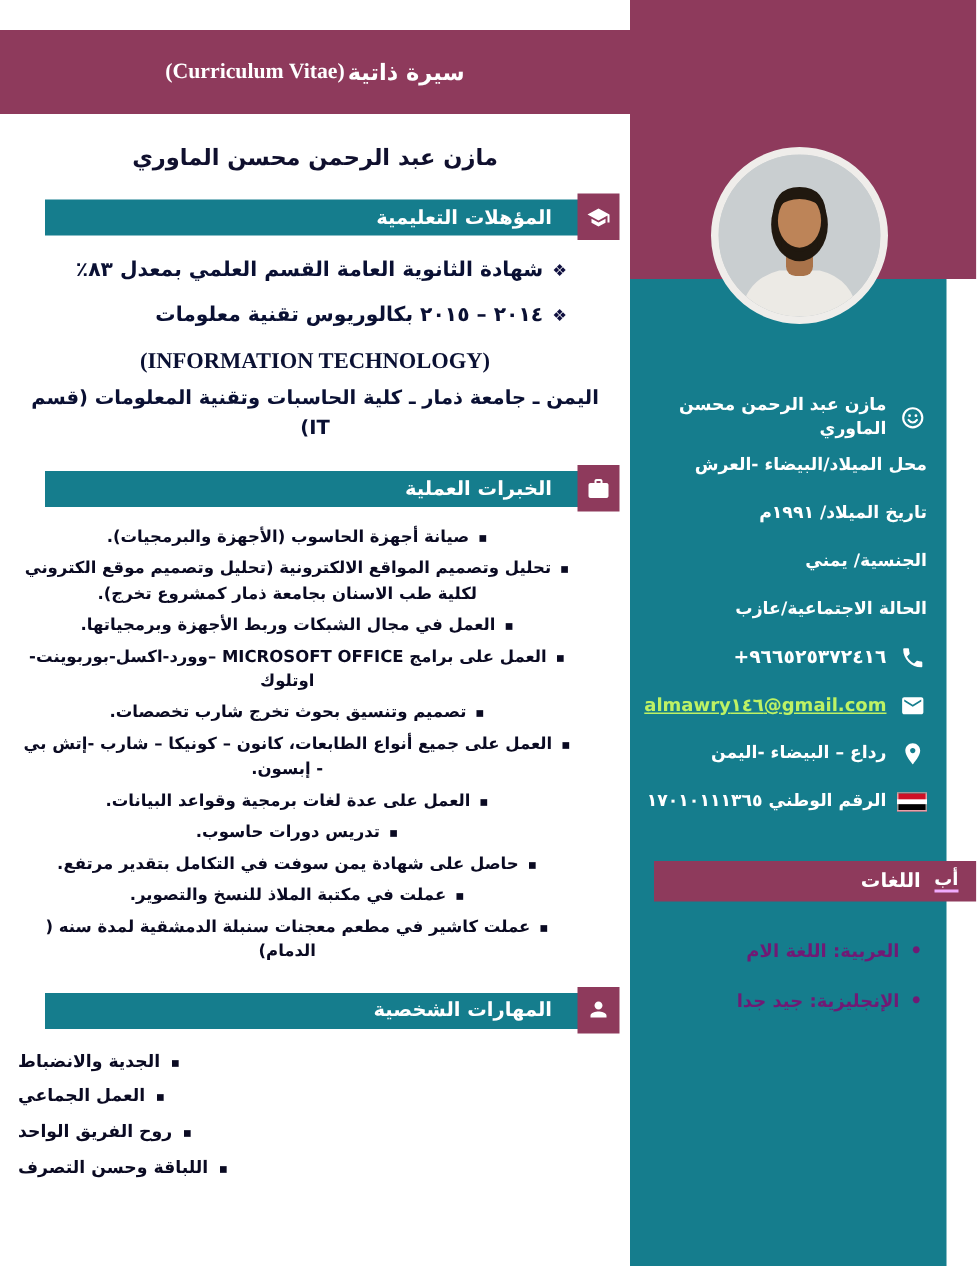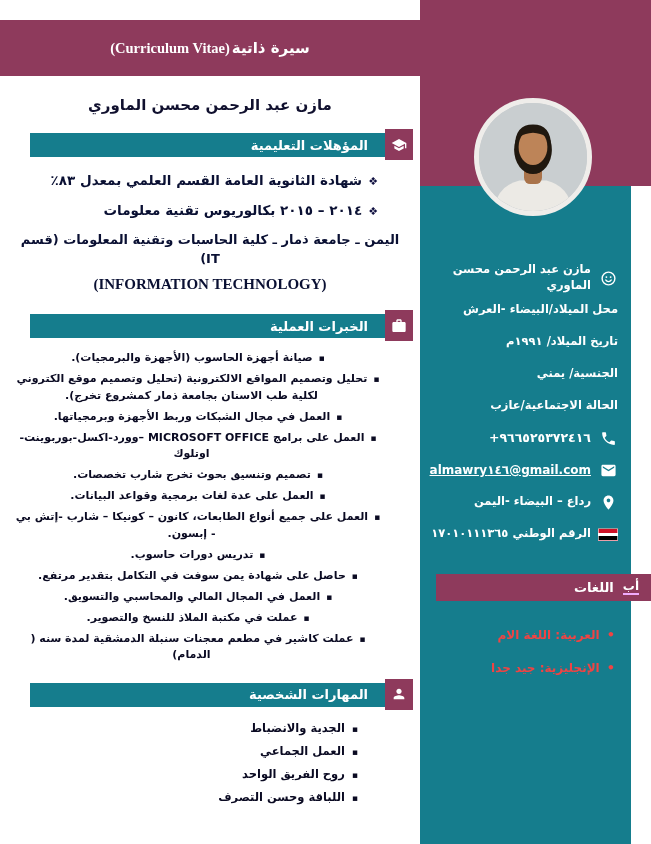--- a/index.html
+++ b/index.html
@@ -44,38 +44,38 @@
   .sb-info{ position:absolute; top:262px; right:0; width:100%; z-index:3; }
   .sb-row{
     display:flex; align-items:center; gap:7px;
     min-height:32px; padding:0 13px 0 6px;
     color:#fff; font-size:11.5px; font-weight:700;
   }
   .sb-icon{ flex:0 0 auto; width:20px; height:20px; display:flex; align-items:center; justify-content:center; }
   .sb-icon svg{ width:17px; height:17px; fill:#fff; }
   .sb-text{ line-height:1.35; }
   .ltr{ direction:ltr; unicode-bidi:isolate; }
-  .email-link{ color:#ffffff; text-decoration:underline; font-size:12px;padding-left:24px; }
+  .email-link{ color:#bef264; text-decoration:underline; font-size:12px;padding-left:24px; }
   .phone-text{ font-size:12.5px; letter-spacing:.5px; }
   .flag{
     width:22px; height:13px; border:1px solid rgba(255,255,255,.6);
     background:linear-gradient(180deg,#ce1126 0 33.3%,#ffffff 33.3% 66.6%,#000000 66.6% 100%);
   }
 
   
   .langs-bar{
     position:absolute; top:574px; right:0; width:215px; height:27px;
     background:var(--maroon,#8e3a5c); z-index:4; color:#fff;
     display:flex; align-items:center; gap:9px; padding-right:12px;
     font-size:13px; font-weight:700;
   }
   .langs-icon{ font-size:12px; font-weight:700; border-bottom:2px solid #f0abfc; line-height:1.1; }
   .sb-langs{ position:absolute; top:618px; right:20px; width:211px; z-index:3; }
   .lang-item{
-    color:#ef4444; font-size:12px; font-weight:700; padding:9px 16px 9px 0; list-style:none;
+    color:#701a75; font-size:12px; font-weight:700; padding:9px 16px 9px 0; list-style:none;
   }
   .lang-item::before{ content:"•"; margin-left:7px; font-size:13px; }
 
   
   .main{ position:absolute; top:96px; left:0; width:420px; z-index:2; }
   .cv-name{ text-align:center; font-size:15px; font-weight:700; color:#10102e; }
 
   .sec-header{
     position:relative; margin:19px 8px 9px 30px; height:24px;
     background:var(--teal,#157d8d); color:#fff;
@@ -102,21 +102,21 @@
 
   .exp-list{ padding:3px 36px 0 12px; }
   .exp-item{
     font-size:11px; font-weight:700; color:#0a0a22; text-align:center;
     padding-right:13px; text-indent:-13px; margin-bottom:4.5px; line-height:1.5;
   }
   .exp-item::before{ content:"\25AA"; margin-left:6px; font-size:9px; }
 
   .skills-list{ padding:4px 62px 0 12px; }
   .skill-item{
-    font-size:11.5px; font-weight:700; color:#0a0a22; text-align:right;
+    font-size:11.5px; font-weight:700; color:#0a0a22; text-align:left;
     padding-right:13px; text-indent:-13px; margin-bottom:7px; line-height:1.4;
   }
   .skill-item::before{ content:"\25AA"; margin-left:7px; font-size:9px; }
 </style>
 </head>
 <body>
 
 <div class="page">
 
   <div class="sidebar">
@@ -224,42 +224,41 @@
       <span class="sec-icon">
         <svg viewBox="0 0 24 24">
             <path d="M5 13.18v4L12 21l7-3.82v-4L12 17l-7-3.82zM12 3L1 9l11 6 9-4.91V17h2V9L12 3z"></path>
           </svg>
       </span>
     </div>
     <ul class="edu-list">
       <li class="edu-item">شهادة الثانوية العامة القسم العلمي بمعدل ٨٣٪</li>
       <li class="edu-item">٢٠١٤ – ٢٠١٥ بكالوريوس تقنية معلومات</li>
     </ul>
+    <div class="edu-line edu-line-en">(INFORMATION TECHNOLOGY)</div>
     <div class="edu-line">اليمن ـ جامعة ذمار ـ كلية الحاسبات وتقنية المعلومات (قسم IT)</div>
-    <div class="edu-line edu-line-en">(INFORMATION TECHNOLOGY)</div>
 
     <div class="sec-header">
       <span class="sec-title">الخبرات العملية</span>
       <span class="sec-icon">
         <svg viewBox="0 0 24 24">
             <path d="M20 6h-4V4c0-1.11-.89-2-2-2h-4c-1.11 0-2 .89-2 2v2H4c-1.11 0-2 .89-2 2v11c0 1.11.89 2 2 2h16c1.11 0 2-.89 2-2V8c0-1.11-.89-2-2-2zm-6 0h-4V4h4v2z"></path>
           </svg>
       </span>
     </div>
     <ul class="exp-list">
       <li class="exp-item">صيانة أجهزة الحاسوب (الأجهزة والبرمجيات).</li>
       <li class="exp-item">تحليل وتصميم المواقع الالكترونية (تحليل وتصميم موقع الكتروني لكلية طب الاسنان بجامعة ذمار كمشروع تخرج).</li>
       <li class="exp-item">العمل في مجال الشبكات وربط الأجهزة وبرمجياتها.</li>
       <li class="exp-item">العمل على برامج MICROSOFT OFFICE –وورد-اكسل-بوربوينت- اوتلوك</li>
       <li class="exp-item">تصميم وتنسيق بحوث تخرج شارب تخصصات.</li>
+      <li class="exp-item">العمل على جميع أنواع الطابعات، كانون – كونيكا – شارب -إتش بي - إبسون.</li>
       <li class="exp-item">العمل على عدة لغات برمجية وقواعد البيانات.</li>
-      <li class="exp-item">العمل على جميع أنواع الطابعات، كانون – كونيكا – شارب -إتش بي - إبسون.</li>
       <li class="exp-item">تدريس دورات حاسوب.</li>
       <li class="exp-item">حاصل على شهادة يمن سوفت في التكامل بتقدير مرتفع.</li>
-      <li class="exp-item">العمل في المجال المالي والمحاسبي والتسويق.</li>
       <li class="exp-item">عملت في مكتبة الملاذ للنسخ والتصوير.</li>
       <li class="exp-item">عملت كاشير في مطعم معجنات سنبلة الدمشقية لمدة سنه ( الدمام)</li>
     </ul>
 
     <div class="sec-header">
       <span class="sec-title">المهارات الشخصية</span>
       <span class="sec-icon">
         <svg viewBox="0 0 24 24">
             <path d="M12 12c2.21 0 4-1.79 4-4s-1.79-4-4-4-4 1.79-4 4 1.79 4 4 4zm0 2c-2.67 0-8 1.34-8 4v2h16v-2c0-2.66-5.33-4-8-4z"></path>
           </svg>

